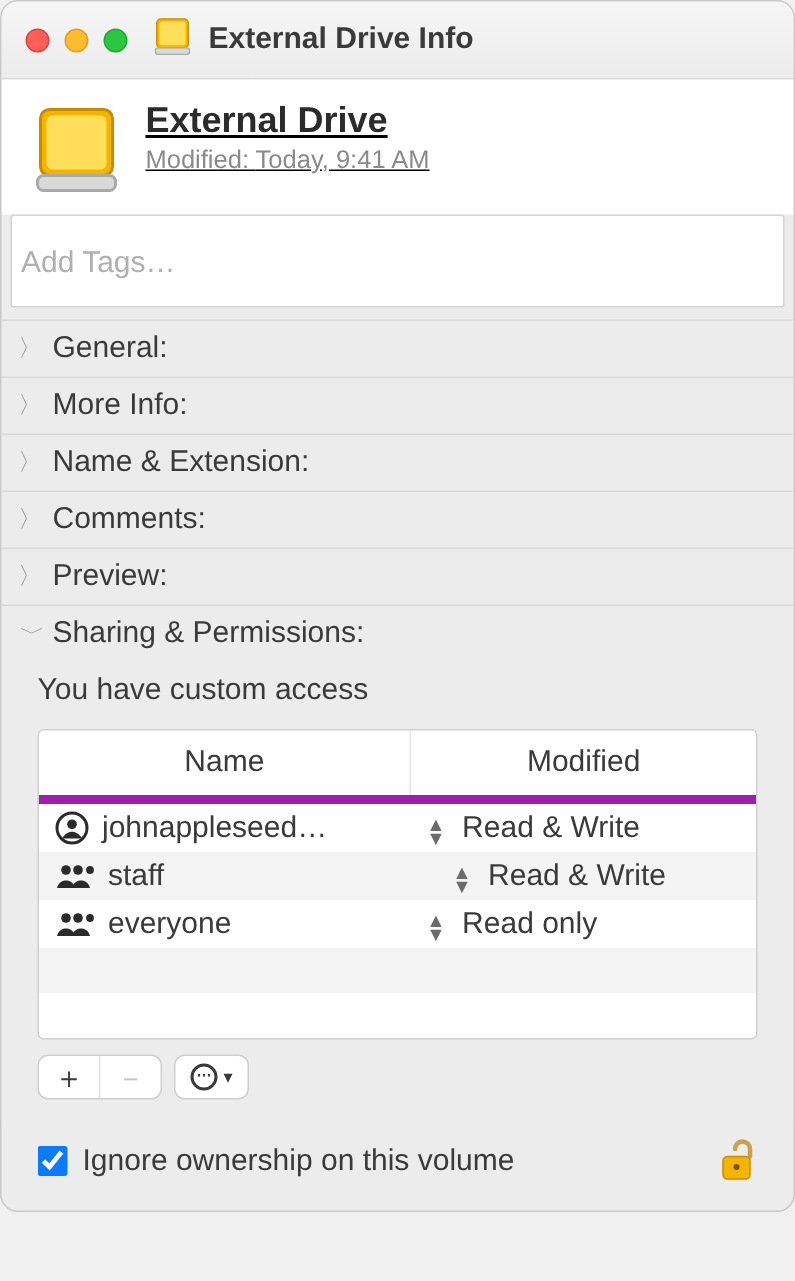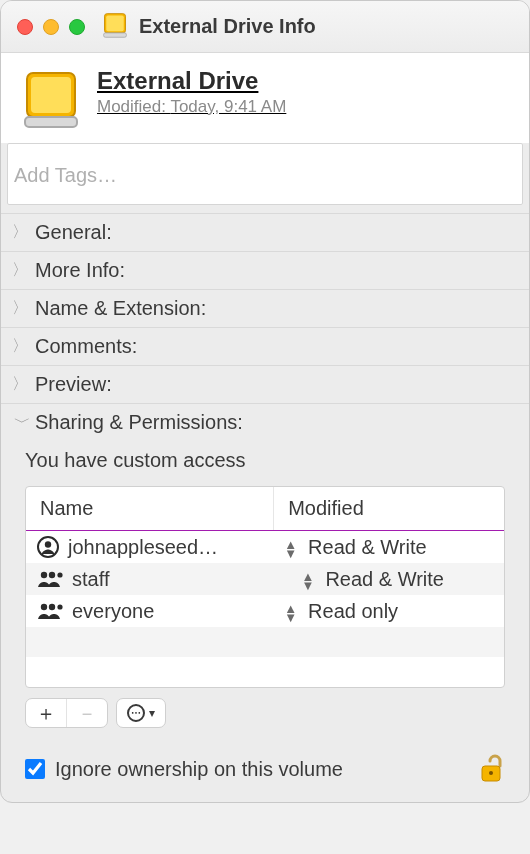--- a/index.html
+++ b/index.html
@@ -93,21 +93,22 @@
       border: 1px solid #d0d0d0;
       border-radius: 4px;
       background: #fff;
       overflow: hidden;
     }
     .thead, .trow {
       display: grid;
       grid-template-columns: 1.08fr 1fr;
     }
     .thead {
-      border-bottom: 1px solid #a21caf;
+      border-bottom: 6px solid #a21caf;
+      text-align: center;
     }
     .th {
       padding: 10px 14px;
       font-size: 20px;
       color: #3a3a3a;
       border-right: 1px solid #e6e6e6;
     }
     .th:last-child { border-right: none; }
     .trow .td {
       padding: 4px 10px;

